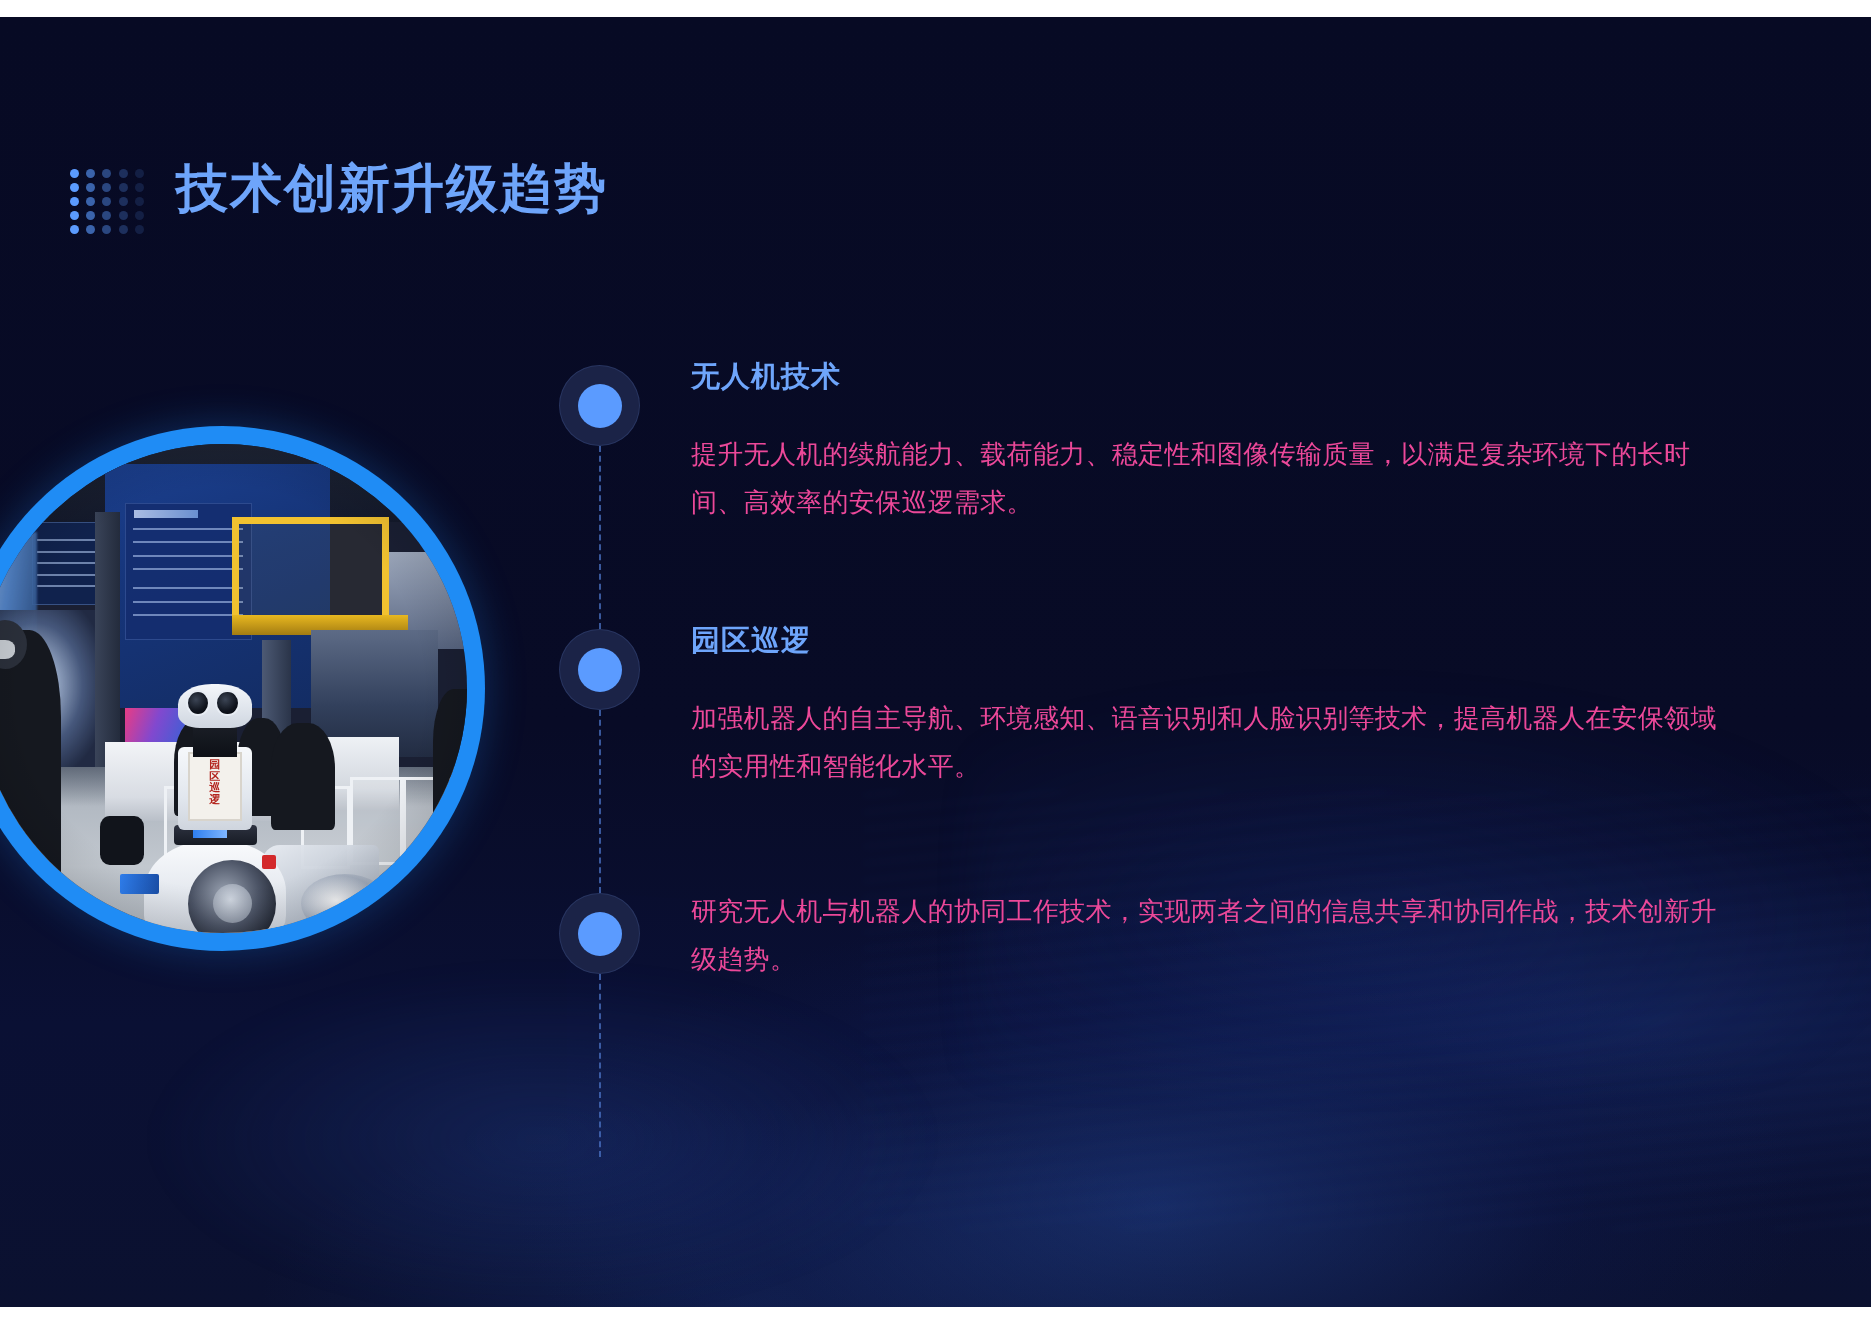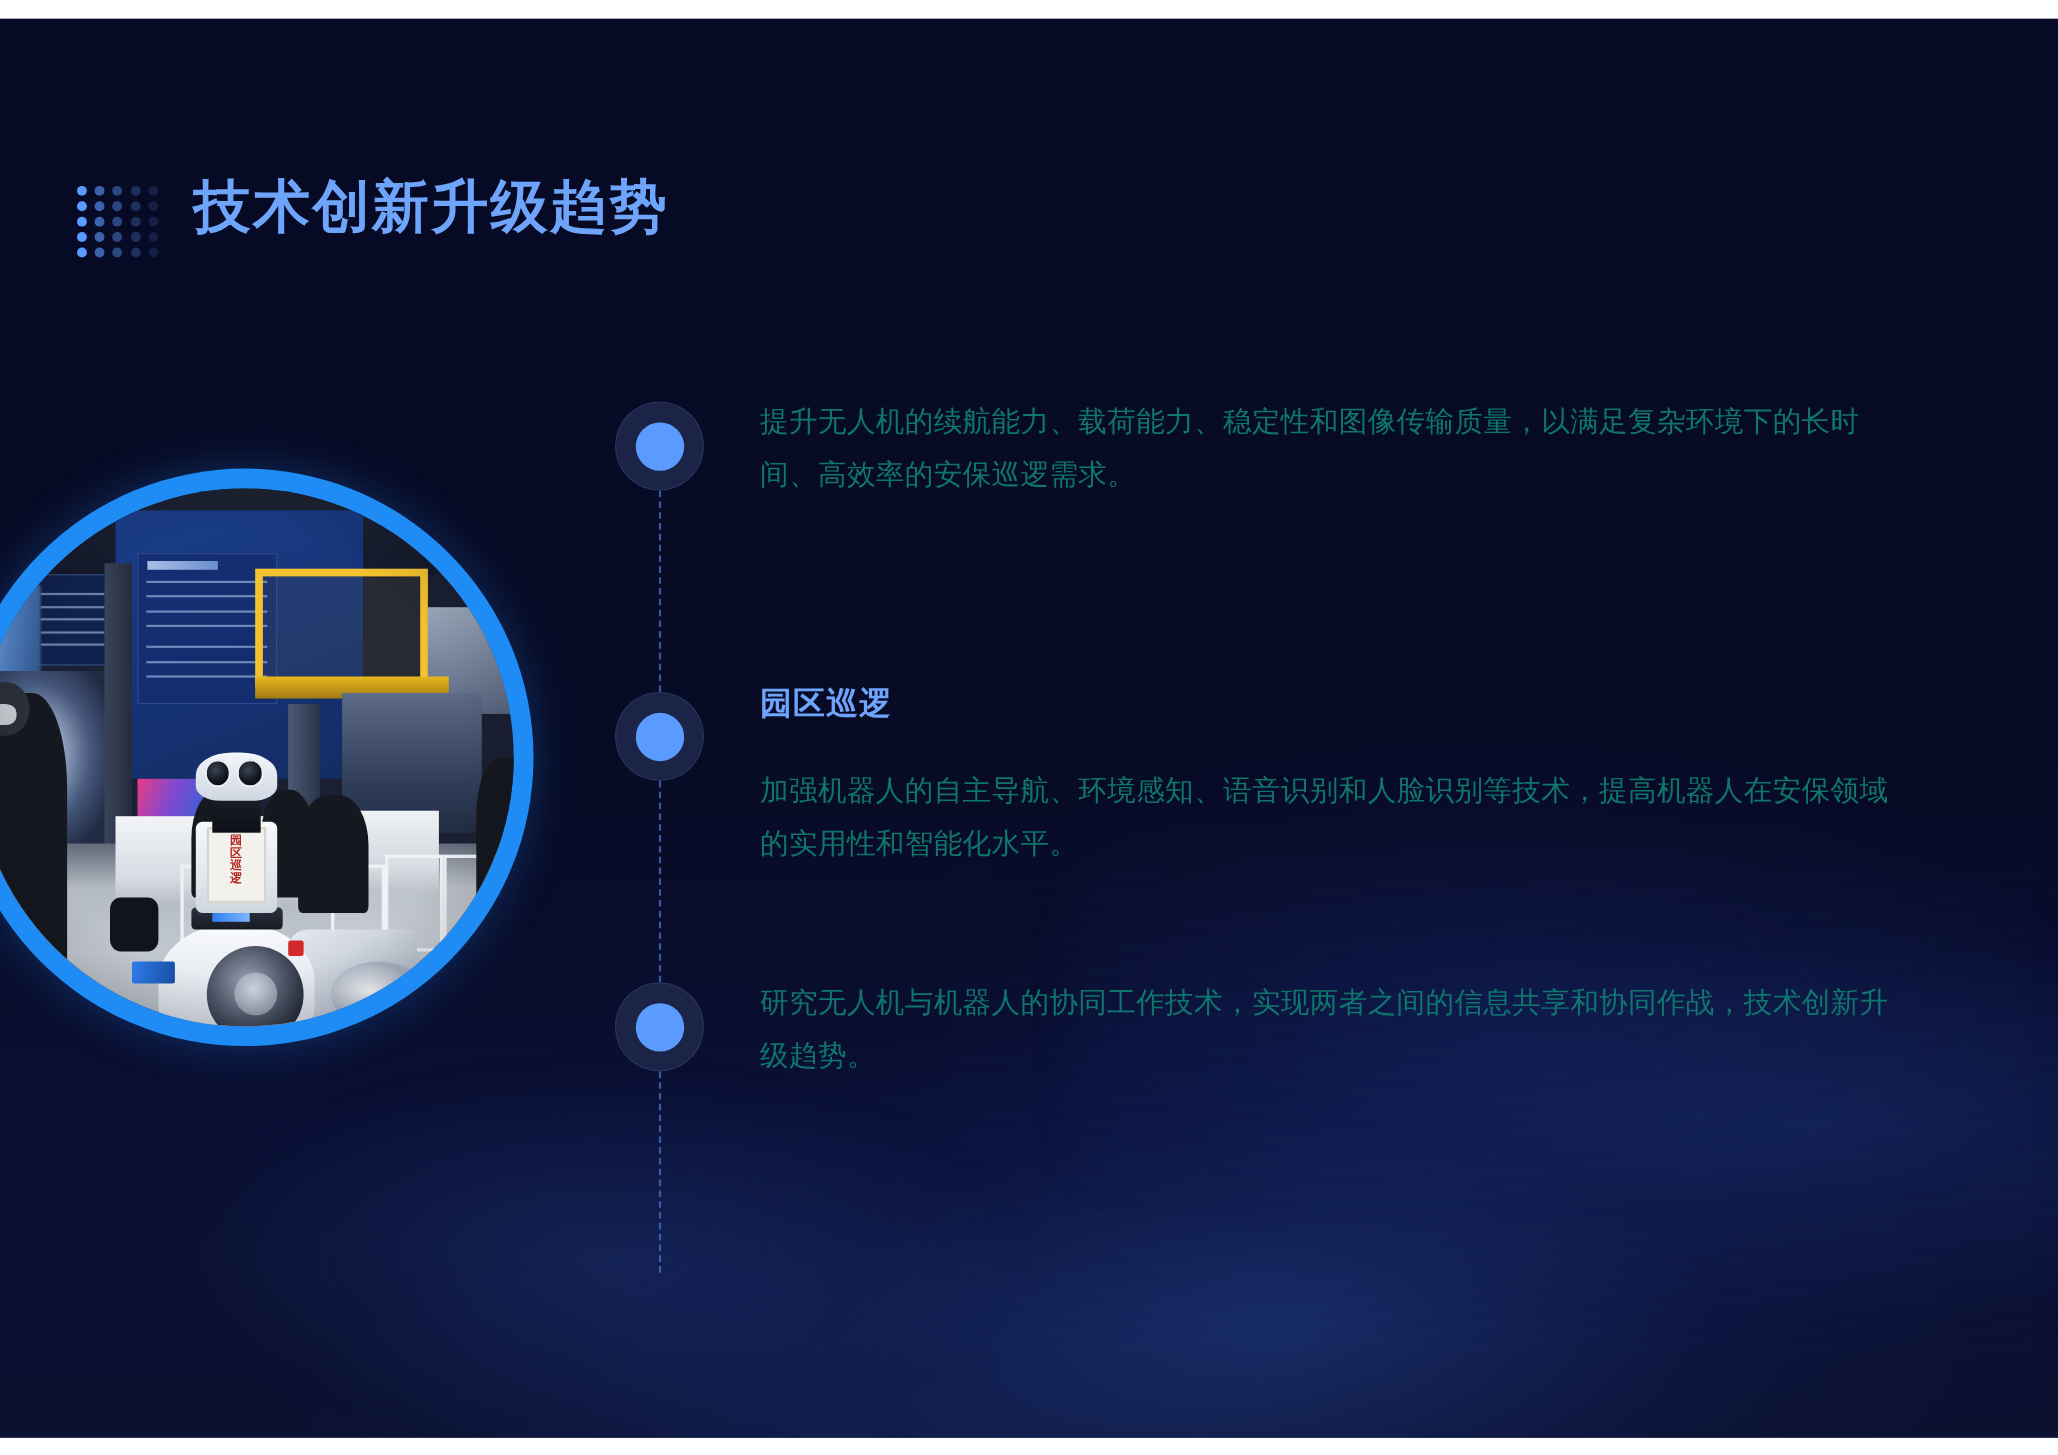--- a/index.html
+++ b/index.html
@@ -252,21 +252,21 @@
   #tl-item-2 .tl-connector { height:183px; }
 
   .tl-body { position:absolute; left:132px; top:-6px; width:1036px; }
   .tl-heading {
     font-size:29px; font-weight:bold;
     color:#6ea5fb; letter-spacing:1px;
     line-height:1.2;
     margin:0 0 36px 0;
   }
   .tl-text {
-    font-size:26px; color:#0f766e;
+    font-size:26px; color:#ec4899;
     line-height:1.86;
     letter-spacing:.3px;
     max-width:1048px;
   }
 </style>
 </head>
 <body>
 
 <div id="slide-frame">
   <div id="slide-canvas">
@@ -375,20 +375,21 @@
     </div>
 
     <div id="timeline">
 
       <div class="tl-item" id="tl-item-0">
         <div class="tl-marker">
             <i></i>
           </div>
         <div class="tl-connector"></div>
         <div class="tl-body">
+          <div class="tl-heading">无人机技术</div>
           <div class="tl-text">提升无人机的续航能力、载荷能力、稳定性和图像传输质量，以满足复杂环境下的长时间、高效率的安保巡逻需求。</div>
         </div>
       </div>
 
       <div class="tl-item" id="tl-item-1">
         <div class="tl-marker">
             <i></i>
           </div>
         <div class="tl-connector"></div>
         <div class="tl-body">

